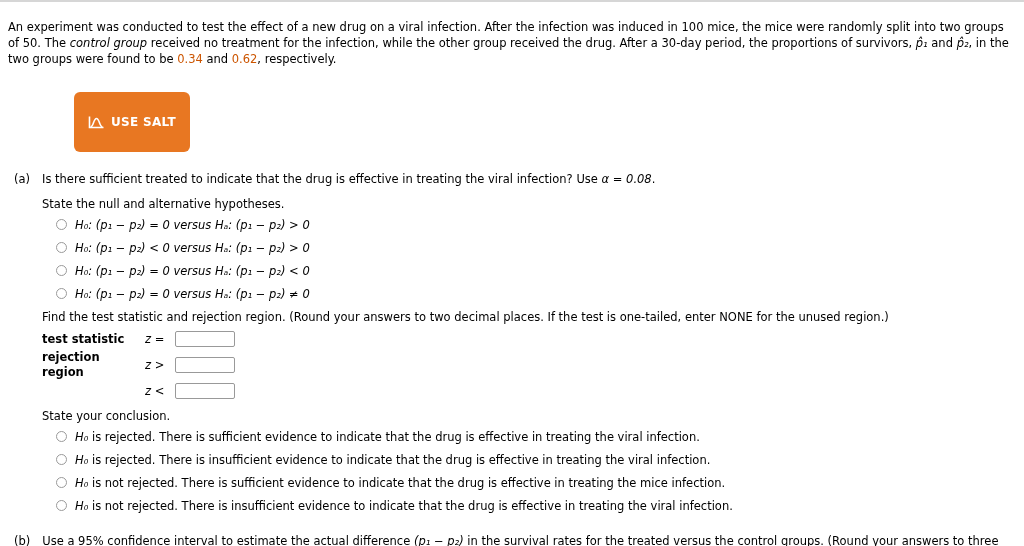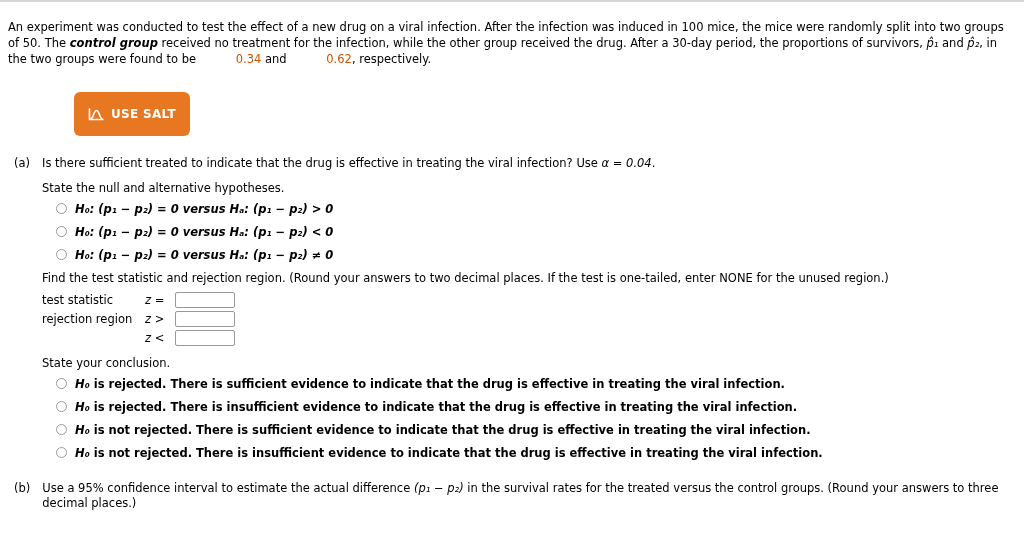--- a/index.html
+++ b/index.html
@@ -5,46 +5,46 @@
   * { box-sizing: border-box; }
   html, body { margin: 0; padding: 0; }
   body {
     width: 1024px; height: 546px; overflow: hidden;
     background: #fff; color: #000;
     font-family: "DejaVu Sans", "Liberation Sans", sans-serif;
     font-size: 11.5px;
   }
   .top-line { border-top: 2px solid #d6d6d6; }
   .intro { padding: 5px 10px 0 8px; line-height: 16px; }
-  .italic { font-style: italic; font-weight: bold; }
+  .italic { font-style: italic; }
   .math { font-style: italic; }
-  .val { color: var(--value-orange, #cc5500); margin-left: 36px; }
+  .val { color: var(--value-orange, #cc5500); }
   .salt-btn {
     display: inline-flex; align-items: center; gap: 7px;
     background: var(--accent-orange, #e87722); color: #fff;
     border: none; border-radius: 6px;
     font-family: "DejaVu Sans", "Liberation Sans", sans-serif;
     font-weight: bold; font-size: 12px; letter-spacing: .3px;
-    padding: 15px 14px; margin: 14px 0 0 74px; cursor: pointer;
+    padding: 23px 14px; margin: 14px 0 0 74px; cursor: pointer;
   }
   .salt-btn svg { display: block; }
   .part { display: flex; gap: 12px; padding-left: 14px; margin-top: 20px; }
   .part-b { margin-top: 12px; }
   .part-label { flex: 0 0 auto; }
   .part-body { flex: 1; line-height: 15px; }
   .prompt { margin: 10px 6px 6px 0; }
   .options { margin-top: 6px; }
-  .option { display: flex; align-items: flex-start; gap: 8px; margin: 0 0 8px 14px; line-height: 15px; font-weight: bold; }
+  .option { display: flex; align-items: flex-start; gap: 8px; margin: 0 0 8px 14px; line-height: 15px; }
   .radio {
     flex: 0 0 auto; width: 11px; height: 11px; margin-top: 1px;
     border: 1px solid #9a9a9a; border-radius: 50%; background: #fff; cursor: pointer;
   }
   .stat-table { margin-top: 6px; }
   .stat-row { display: flex; align-items: center; margin-bottom: 3px; }
-  .stat-lbl { width: 103px; }
+  .stat-lbl { width: 103px; font-weight: bold; }
   .stat-op { width: 30px; }
   .ans {
     width: 60px; height: 16px; border: 1px solid #999; border-radius: 2px;
     font-family: "DejaVu Sans", "Liberation Sans", sans-serif; font-size: 11px;
     padding: 0 3px; background: #fff;
   }
 </style>
 </head>
 <body>
 
@@ -60,28 +60,32 @@
       <path d="M1.5 0.5 V11.5 H15.5" stroke="#fff" stroke-width="1.6" fill="none"></path>
       <path d="M2.5 11 C5.5 11 5.5 2.5 8.5 2.5 C11.5 2.5 11.5 11 14.5 11" stroke="#fff" stroke-width="1.6" fill="none"></path>
     </svg>
   </span>
   <span>USE SALT</span>
 </button>
 
 <div class="part">
   <span class="part-label">(a)</span>
   <div class="part-body">
-    <div><span>Is there sufficient treated to indicate that the drug is effective in treating the viral infection? Use </span><span class="math">α = 0.04</span><span>.</span></div>
+    <div><span>Is there sufficient treated to indicate that the drug is effective in treating the viral infection? Use </span><span class="math">α = 0.08</span><span>.</span></div>
 
     <div class="prompt">State the null and alternative hypotheses.</div>
 
     <div class="options">
       <div class="option">
         <span class="radio"></span>
         <span class="math">H₀: (p₁ − p₂) = 0 versus Hₐ: (p₁ − p₂) &gt; 0</span>
+      </div>
+      <div class="option">
+        <span class="radio"></span>
+        <span class="math">H₀: (p₁ − p₂) &lt; 0 versus Hₐ: (p₁ − p₂) &gt; 0</span>
       </div>
       <div class="option">
         <span class="radio"></span>
         <span class="math">H₀: (p₁ − p₂) = 0 versus Hₐ: (p₁ − p₂) &lt; 0</span>
       </div>
       <div class="option">
         <span class="radio"></span>
         <span class="math">H₀: (p₁ − p₂) = 0 versus Hₐ: (p₁ − p₂) ≠ 0</span>
       </div>
     </div>
@@ -112,21 +116,21 @@
       <div class="option">
         <span class="radio"></span>
         <span><span class="math">H₀</span><span> is rejected. There is sufficient evidence to indicate that the drug is effective in treating the viral infection.</span></span>
       </div>
       <div class="option">
         <span class="radio"></span>
         <span><span class="math">H₀</span><span> is rejected. There is insufficient evidence to indicate that the drug is effective in treating the viral infection.</span></span>
       </div>
       <div class="option">
         <span class="radio"></span>
-        <span><span class="math">H₀</span><span> is not rejected. There is sufficient evidence to indicate that the drug is effective in treating the viral infection.</span></span>
+        <span><span class="math">H₀</span><span> is not rejected. There is sufficient evidence to indicate that the drug is effective in treating the mice infection.</span></span>
       </div>
       <div class="option">
         <span class="radio"></span>
         <span><span class="math">H₀</span><span> is not rejected. There is insufficient evidence to indicate that the drug is effective in treating the viral infection.</span></span>
       </div>
     </div>
   </div>
 </div>
 
 <div class="part part-b">

